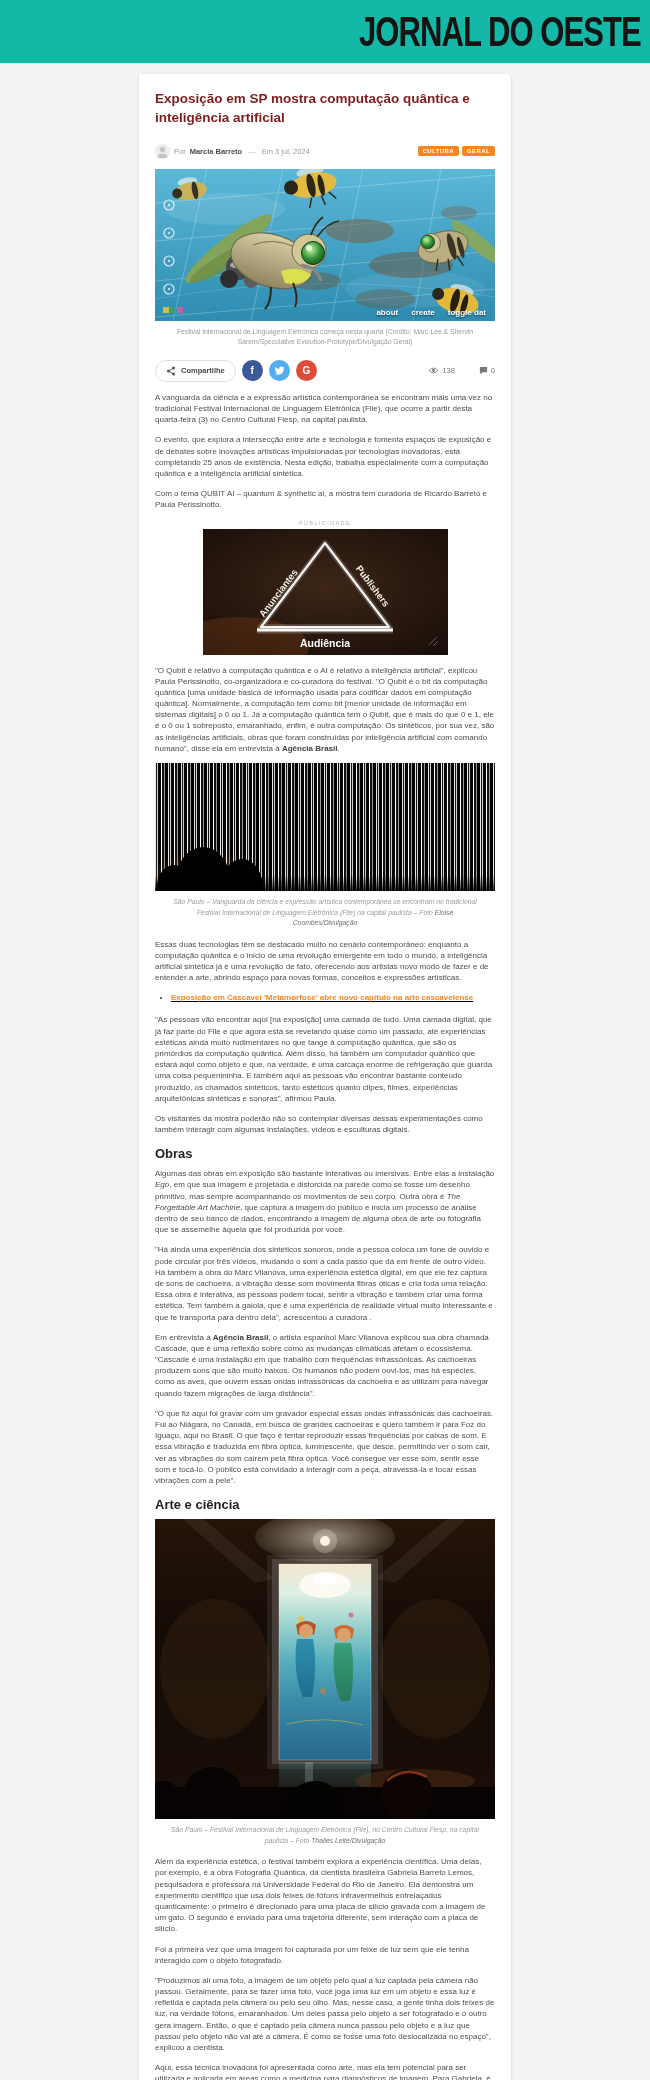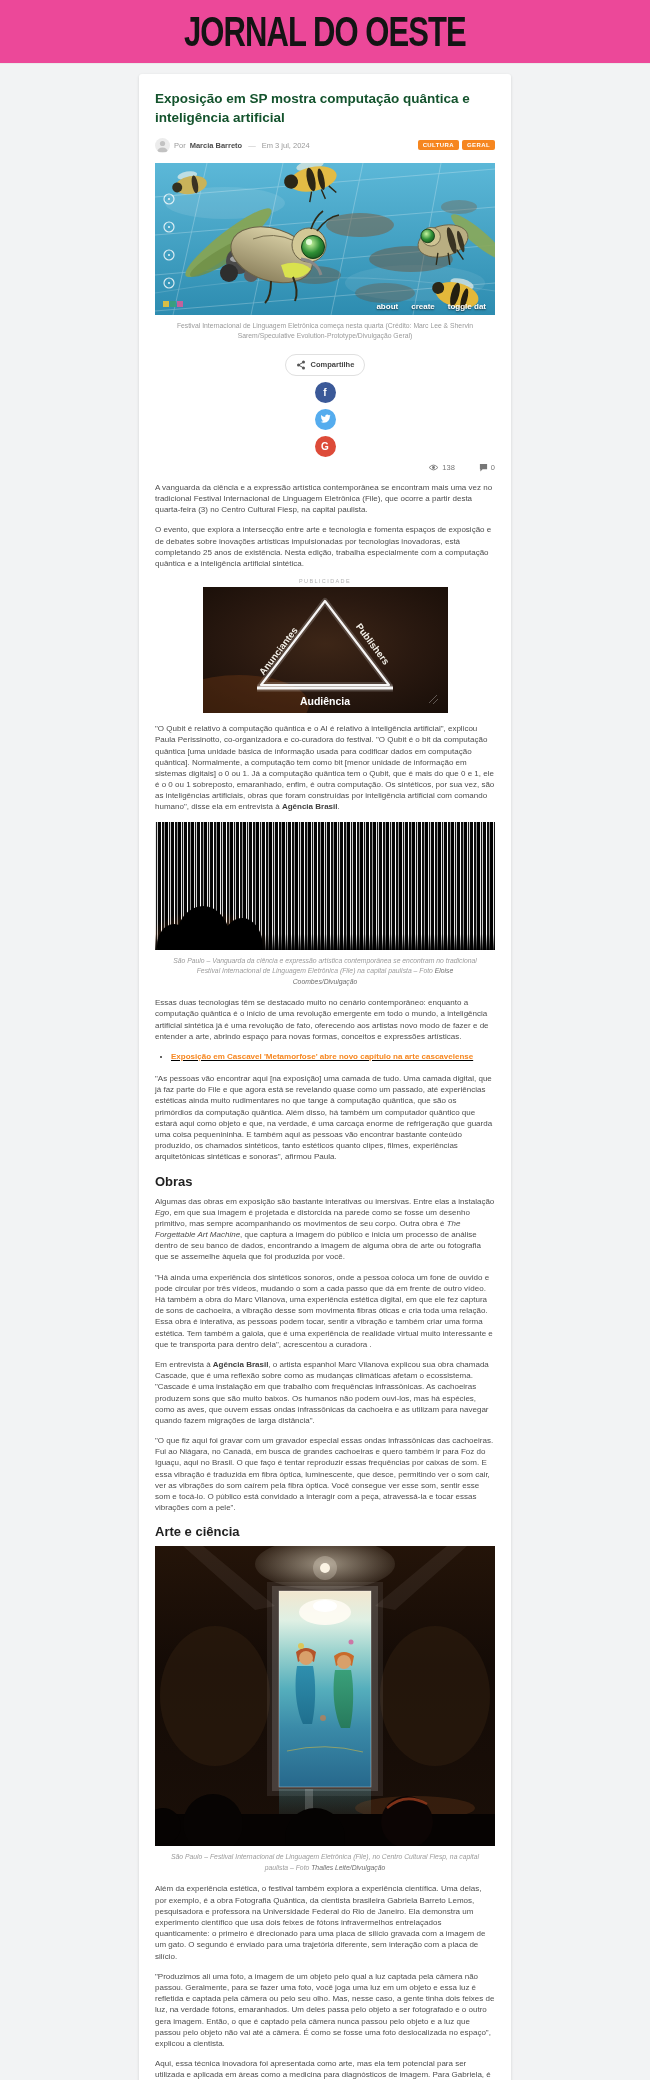--- a/index.html
+++ b/index.html
@@ -5,44 +5,44 @@
   * { box-sizing: border-box; margin: 0; padding: 0; }
   html,body { width: 650px; }
   body {
     font-family: "Liberation Sans", sans-serif;
     background: #f2f3f4;
     min-height: 2080px;
     position: relative;
   }
   
   .site-header {
-    background: #ec4899;
+    background: #14b8a6;
     height: 64px;
-    display: flex; align-items: center; justify-content: center;
+    display: flex; align-items: center; justify-content: flex-end;
     border-bottom: 1px solid #e9e9e9;
   }
   .logo {
     font-size: 33px; font-weight: 900; color: #141414;
     letter-spacing: -1px;
     transform: scaleY(1.28) scaleX(0.94);
     white-space: nowrap;
     cursor: pointer;
   }
   
   .card {
     width: 372px;
     margin: 10px auto 14px;
     background: #fff;
     border-radius: 3px;
     box-shadow: 0 1px 3px rgba(0,0,0,.14);
     padding: 14px 16px 16px;
   }
   h1.title {
-    font-size: 13.5px; line-height: 1.4; color: #14532d;
-    font-weight: bold; margin: 2px 0 10px;
+    font-size: 13.5px; line-height: 1.4; color: #7f1d1d;
+    font-weight: bold; margin: 2px 0 16px;
   }
   
   .byline {
     display: flex; align-items: center; gap: 4px;
     font-size: 7.5px; color: #9a9a9a; margin-bottom: 10px;
   }
   .avatar {
     width: 15px; height: 15px; border-radius: 50%;
     background: #ececec; overflow: hidden; flex: 0 0 auto;
     display: flex; align-items: flex-end; justify-content: center;
@@ -64,21 +64,21 @@
     font-size: 8px; font-weight: bold; color: #fff;
     text-shadow: 0 1px 2px rgba(0,0,0,.65);
   }
   .caption {
     display:block; font-size: 6.8px; color: #9b9b9b; text-align: center;
     line-height: 1.55; margin: 6px 12px 8px;
   }
   .caption.i { font-style: italic; }
   .caption .b { color: #6e6e6e; }
   
-  .share-row { display: flex; align-items: center; gap: 6px; padding: 4px 0 10px; flex-direction: column; }
+  .share-row { display: flex; align-items: center; gap: 6px; padding: 4px 0 10px; }
   .share-pill {
     border: 1px solid #e0e0e0; border-radius: 14px; background:#fff;
     padding: 5px 10px; font-size: 7.5px; font-weight: bold; color: #444;
     display: flex; align-items: center; gap: 5px; cursor: pointer;
   }
   .soc {
     width: 21px; height: 21px; border-radius: 50%; color: #fff;
     display: flex; align-items: center; justify-content: center;
     font-size: 10px; font-weight: bold; cursor: pointer;
   }
@@ -289,20 +289,21 @@
           <path d="M1,1 h8 v6 h-5 l-2.5,2.5 v-2.5 h-0.5 Z" fill="#777"></path>
         </svg>
         <span>0</span>
       </span>
     </span>
   </div>
 
   <div id="article-body">
       <p class="para"><span>A vanguarda da ciência e a expressão artística contemporânea se encontram mais uma vez no tradicional Festival Internacional de Linguagem Eletrônica (File), que ocorre a partir desta quarta-feira (3) no Centro Cultural Fiesp, na capital paulista.</span></p>
       <p class="para"><span>O evento, que explora a intersecção entre arte e tecnologia e fomenta espaços de exposição e de debates sobre inovações artísticas impulsionadas por tecnologias inovadoras, está completando 25 anos de existência. Nesta edição, trabalha especialmente com a computação quântica e a inteligência artificial sintética.</span></p>
+      <p class="para"><span>Com o tema QUBIT AI – quantum &amp; synthetic ai, a mostra tem curadoria de Ricardo Barreto e Paula Perissinotto.</span></p>
       <div class="adlabel">PUBLICIDADE</div>
       <figure class="photo ad">
   <svg viewBox="0 0 245 126" width="245" height="126">
     <defs>
       <radialGradient id="adBg" cx="50%" cy="45%" r="80%">
         <stop offset="0" stop-color="#3d2617"></stop>
               <stop offset="45%" stop-color="#2a1910"></stop>
               <stop offset="1" stop-color="#150c07"></stop>
       </radialGradient>
     </defs>
@@ -326,20 +327,21 @@
     <div class="sil s2"></div>
     <div class="fade"></div>
   </div>
 <figcaption class="caption i"><span>São Paulo – Vanguarda da ciência e expressão artística contemporânea se encontram no tradicional Festival Internacional de Linguagem Eletrônica (File) na capital paulista – Foto </span><span class="b">Eloise Coombes/Divulgação</span></figcaption>
       </figure>
       <p class="para"><span>Essas duas tecnologias têm se destacado muito no cenário contemporâneo: enquanto a computação quântica é o início de uma revolução emergente em todo o mundo, a inteligência artificial sintética já é uma revolução de fato, oferecendo aos artistas novo modo de fazer e de entender a arte, abrindo espaço para novas formas, conceitos e expressões artísticas.</span></p>
       <ul class="bullets">
         <li><a class="lnk b">Exposição em Cascavel 'Metamorfose' abre novo capítulo na arte cascavelense</a></li>
       </ul>
       <p class="para"><span>"As pessoas vão encontrar aqui [na exposição] uma camada de tudo. Uma camada digital, que já faz parte do File e que agora está se revelando quase como um passado, até experiências estéticas ainda muito rudimentares no que tange à computação quântica, que são os primórdios da computação quântica. Além disso, há também um computador quântico que estará aqui como objeto e que, na verdade, é uma carcaça enorme de refrigeração que guarda uma coisa pequenininha. E também aqui as pessoas vão encontrar bastante conteúdo produzido, os chamados sintéticos, tanto estéticos quanto clipes, filmes, experiências arquitetônicas sintéticas e sonoras", afirmou Paula.</span></p>
+      <p class="para"><span>Os visitantes da mostra poderão não só contemplar diversas dessas experimentações como também interagir com algumas instalações, vídeos e esculturas digitais.</span></p>
       <h2 class="sec-h">Obras</h2>
       <p class="para"><span>Algumas das obras em exposição são bastante interativas ou imersivas. Entre elas a instalação </span><span class="i">Ego</span><span>, em que sua imagem é projetada e distorcida na parede como se fosse um desenho primitivo, mas sempre acompanhando os movimentos de seu corpo. Outra obra é </span><span class="i">The Forgettable Art Machine</span><span>, que captura a imagem do público e inicia um processo de análise dentro de seu banco de dados, encontrando a imagem de alguma obra de arte ou fotografia que se assemelhe àquela que foi produzida por você.</span></p>
       <p class="para"><span>"Há ainda uma experiência dos sintéticos sonoros, onde a pessoa coloca um fone de ouvido e pode circular por três vídeos, mudando o som a cada passo que dá em frente de outro vídeo. Há também a obra do Marc Vilanova, uma experiência estética digital, em que ele fez captura de sons de cachoeira, a vibração desse som movimenta fibras óticas e cria toda uma relação. Essa obra é interativa, as pessoas podem tocar, sentir a vibração e também criar uma forma estética. Tem também a gaiola, que é uma experiência de realidade virtual muito interessante e que te transporta para dentro dela", acrescentou a curadora .</span></p>
       <p class="para"><span>Em entrevista à </span><span class="b">Agência Brasil</span><span>, o artista espanhol Marc Vilanova explicou sua obra chamada Cascade, que é uma reflexão sobre como as mudanças climáticas afetam o ecossistema. "Cascade é uma instalação em que trabalho com frequências infrassônicas. As cachoeiras produzem sons que são muito baixos. Os humanos não podem ouvi-los, mas há espécies, como as aves, que ouvem essas ondas infrassônicas da cachoeira e as utilizam para navegar quando fazem migrações de larga distância".</span></p>
       <p class="para"><span>"O que fiz aqui foi gravar com um gravador especial essas ondas infrassônicas das cachoeiras. Fui ao Niágara, no Canadá, em busca de grandes cachoeiras e quero também ir para Foz do Iguaçu, aqui no Brasil. O que faço é tentar reproduzir essas frequências por caixas de som. E essa vibração é traduzida em fibra óptica, luminescente, que desce, permitindo ver o som cair, ver as vibrações do som caírem pela fibra óptica. Você consegue ver esse som, sentir esse som e tocá-lo. O público está convidado a interagir com a peça, atravessá-la e tocar essas vibrações com a pele".</span></p>
       <h2 class="sec-h">Arte e ciência</h2>
       <figure class="photo">
   <svg viewBox="0 0 340 300" preserveAspectRatio="none" height="300">
     <defs>
       <linearGradient id="arteBg" x1="0" y1="0" x2="0" y2="1">
@@ -405,17 +407,18 @@
     <rect x="0" y="268" width="340" height="32" fill="#060302"></rect>
     <circle cx="8" cy="280" r="18" fill="#060302"></circle>
     <circle cx="58" cy="278" r="30" fill="#070403"></circle>
     <circle cx="160" cy="292" r="30" fill="#050302"></circle>
     <circle cx="252" cy="276" r="26" fill="#0c0504"></circle>
     <path d="M232,262 Q250,246 272,258" stroke="#93391c" stroke-width="2.5" opacity=".85" fill="none"></path>
   </svg>
 <figcaption class="caption i"><span>São Paulo – Festival Internacional de Linguagem Eletrônica (File), no Centro Cultural Fiesp, na capital paulista – Foto </span><span class="b">Thalles Leite/Divulgação</span></figcaption>
       </figure>
       <p class="para"><span>Além da experiência estética, o festival também explora a experiência científica. Uma delas, por exemplo, é a obra Fotografia Quântica, da cientista brasileira Gabriela Barreto Lemos, pesquisadora e professora na Universidade Federal do Rio de Janeiro. Ela demonstra um experimento científico que usa dois feixes de fótons infravermelhos entrelaçados quanticamente: o primeiro é direcionado para uma placa de silício gravada com a imagem de um gato. O segundo é enviado para uma trajetória diferente, sem interação com a placa de silício.</span></p>
+      <p class="para"><span>Foi a primeira vez que uma imagem foi capturada por um feixe de luz sem que ele tenha interagido com o objeto fotografado.</span></p>
       <p class="para"><span>"Produzimos ali uma foto, a imagem de um objeto pelo qual a luz captada pela câmera não passou. Geralmente, para se fazer uma foto, você joga uma luz em um objeto e essa luz é refletida e captada pela câmera ou pelo seu olho. Mas, nesse caso, a gente tinha dois feixes de luz, na verdade fótons, emaranhados. Um deles passa pelo objeto a ser fotografado e o outro gera imagem. Então, o que é captado pela câmera nunca passou pelo objeto e a luz que passou pelo objeto não vai até a câmera. É como se fosse uma foto deslocalizada no espaço", explicou a cientista.</span></p>
       <p class="para"><span>Aqui, essa técnica inovadora foi apresentada como arte, mas ela tem potencial para ser utilizada e aplicada em áreas como a medicina para diagnósticos de imagem. Para Gabriela, é interessante como um trabalho desenvolvido para avanço científico de uma área que, em teoria, não estaria em uma exposição de arte, acabe em uma mostra artística. "Ela acaba aqui instigando a pergunta do que seria uma nova geração de fotografia e vídeo. O que seria a imagem da pós-revolução tecnológica quântica? Já me perguntaram se ela é analógica ou digital. Mas essa discussão não faz sentido porque é de outra ordem, outra lógica. Estou aqui só mostrando um pouco a ideia, mas o que está por trás tem uma mudança até de paradigma de como a gente pode fazer imagens técnicas e científicas de coisas que nos interessam e que são inacessíveis com as câmeras que temos disponíveis", afirmou.</span></p>
     </div>
 
 </main>
 
 </body></html>

